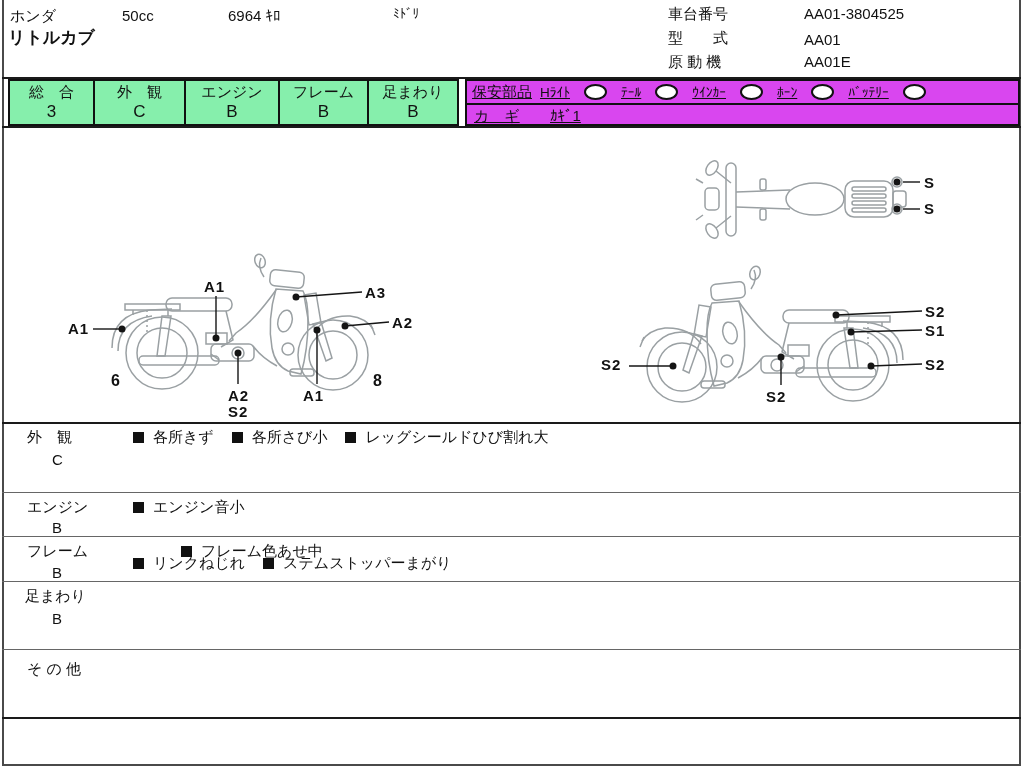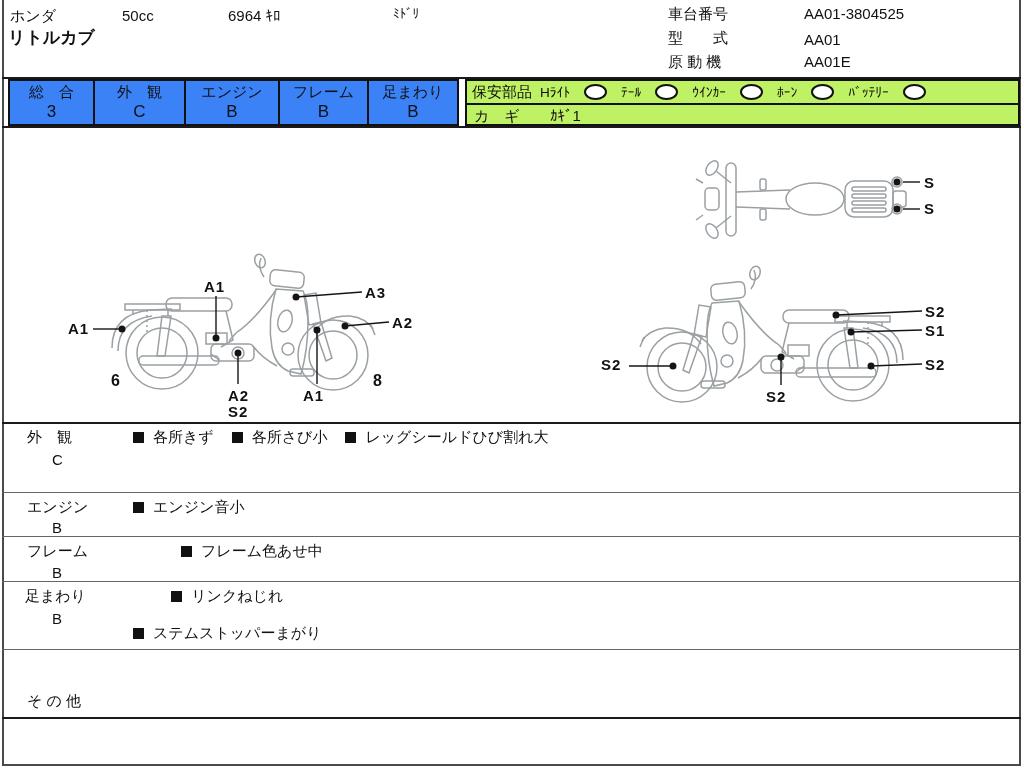--- a/index.html
+++ b/index.html
@@ -13,26 +13,26 @@
   .h2{height:2px;background:#1a1a1a;}
   .h1{height:1px;background:#666;}
   .txt15{font-size:15px;line-height:20px;white-space:pre;}
   .txt13{font-size:13px;line-height:17px;white-space:pre;}
   .title{font-size:17px;font-weight:700;white-space:pre;}
   
   .idrow{position:absolute;left:668px;font-size:15px;white-space:pre;display:flex;gap:38px;}
   .idrow .lbl{display:inline-block;width:98px;}
   
   .ratings{position:absolute;left:8px;top:79px;display:flex;}
-  .rbox{border:2px solid #111;height:43px;margin-left:-2px;text-align:center;background:#3b82f6;}
+  .rbox{border:2px solid #111;height:43px;margin-left:-2px;text-align:center;background:#86efac;}
   .rbox:first-child{margin-left:0;}
   .rlabel{font-size:15px;line-height:20px;margin-top:1px;white-space:pre;}
   .rgrade{font-size:17px;line-height:20px;}
   
-  .safety{position:absolute;left:465px;top:79px;width:551px;height:43px;border:2px solid #111;background:#bef264;}
+  .safety{position:absolute;left:465px;top:79px;width:551px;height:43px;border:2px solid #111;background:#d946ef;text-decoration:underline;}
   .safrow1{display:flex;align-items:center;height:22px;border-bottom:2px solid #111;padding-left:5px;}
   .safrow2{display:flex;align-items:center;height:21px;padding-left:7px;}
   .saftitle{font-size:15px;white-space:pre;margin-right:8px;}
   .sitem{display:flex;align-items:center;margin-right:14px;gap:7px;}
   .sname{font-size:13.5px;white-space:pre;}
   .oval{width:19px;height:12px;border:2.5px solid #111;border-radius:50%;display:inline-block;margin-left:7px;background:#fff;}
   
   .dlabel{position:absolute;font-size:15px;font-weight:600;letter-spacing:1px;white-space:pre;}
   .dnum{position:absolute;font-size:16px;font-weight:600;}
   
@@ -273,20 +273,20 @@
   </div>
 
   <span class="rowlabel" style="top:542px;">フレーム</span>
   <span class="rowgrade" style="top:564px;">B</span>
   <div class="items" style="top:542px;padding-left:48px;">
     <span class="bitem"><span class="sq"></span><span>フレーム色あせ中</span></span>
   </div>
 
   <span class="rowlabel" style="top:587px;left:25px;">足まわり</span>
   <span class="rowgrade" style="top:610px;">B</span>
-  <div class="items" style="top:587px;flex-direction:column;">
+  <div class="items" style="top:554px;">
     <span class="bitem"><span class="sq"></span><span>リンクねじれ</span></span>
     <span class="bitem"><span class="sq"></span><span>ステムストッパーまがり</span></span>
   </div>
 
-  <span class="rowlabel" style="top:692px;">そ の 他</span>
+  <span class="rowlabel" style="top:660px;">そ の 他</span>
 
 </div>
 
 </body></html>

